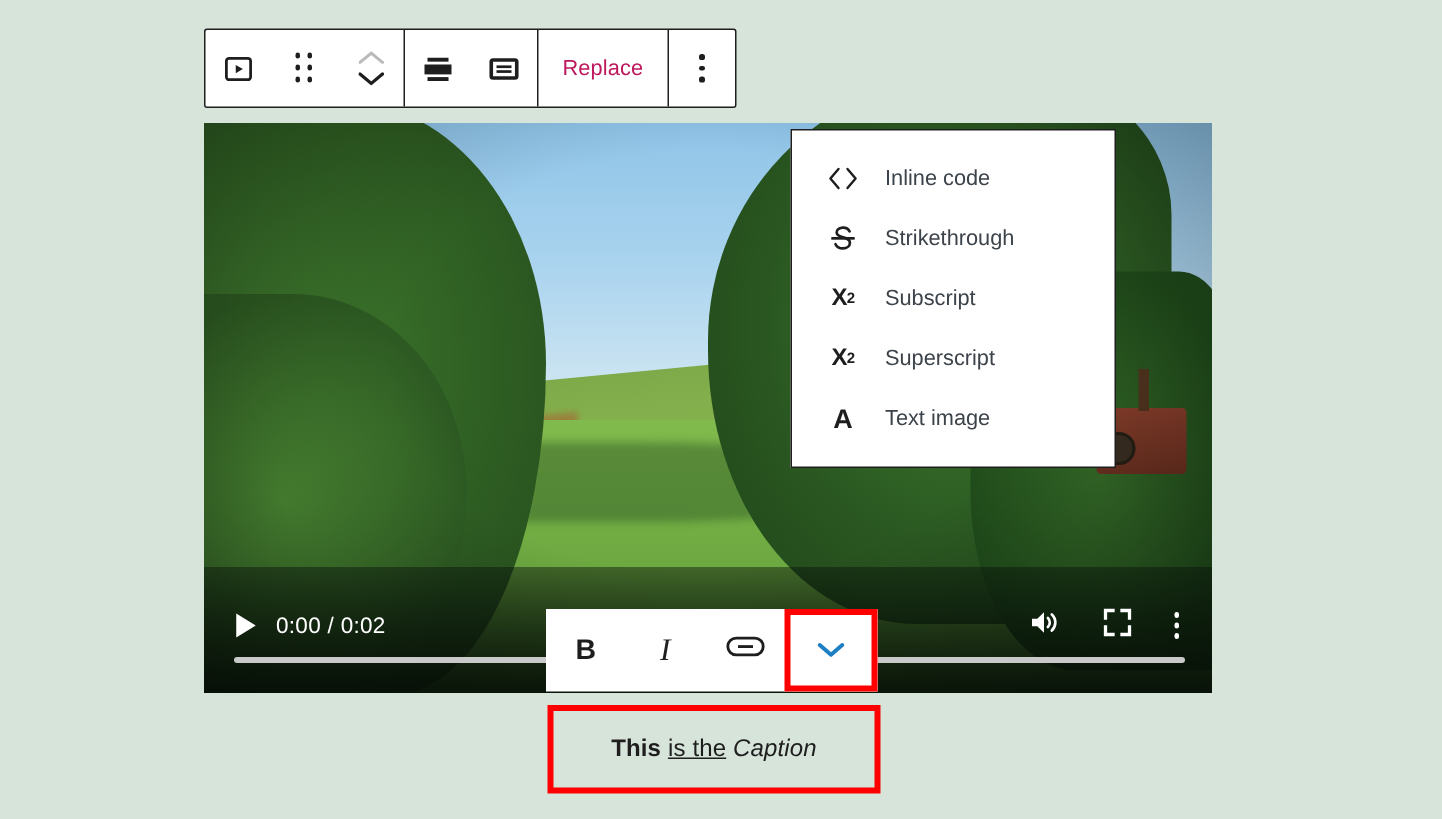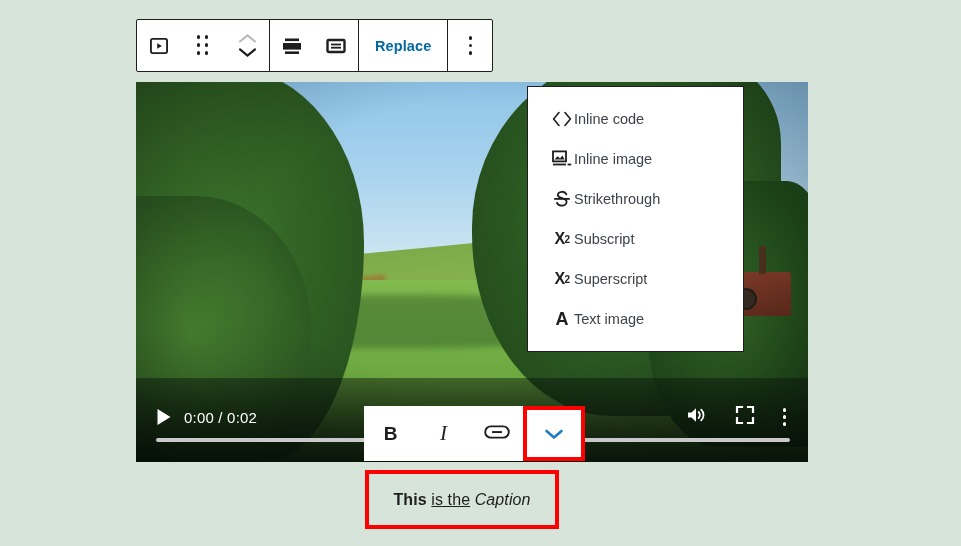--- a/index.html
+++ b/index.html
@@ -20,21 +20,21 @@
     border: 1px solid #1e1e1e;
     border-radius: 2px;
     z-index: 40;
   }
   .tb-group { display: flex; align-items: stretch; }
   .tb-sep { width: 1px; background: #1e1e1e; }
   .tb-btn {
     width: 44px; display: flex; align-items: center; justify-content: center;
     cursor: pointer; background: transparent; border: none;
   }
-  .tb-btn.wide { width: auto; padding: 0 16px; font-size: 14.5px; color: #0369a1; letter-spacing: .1px; font-weight: bold; }
+  .tb-btn.wide { width: auto; padding: 0 16px; font-size: 14.5px; color: #be185d; letter-spacing: .1px; }
   .tb-btn svg { display: block; }
 
   .drag-dots { display: grid; grid-template-columns: 5px 5px; grid-template-rows: 5px 5px 5px; gap: 3px; }
   .drag-dots i { width: 3.5px; height: 3.5px; background: #1e1e1e; border-radius: 50%; display: block; }
   .arrows { display: flex; flex-direction: column; align-items: center; gap: 5px; }
 
   .vdots { display: flex; flex-direction: column; gap: 4px; align-items: center; }
   .vdots i { width: 3.5px; height: 3.5px; background: #1e1e1e; border-radius: 50%; display: block; }
 
   
@@ -137,32 +137,32 @@
 
   
   .dropdown {
     position: absolute; left: 527px; top: 86px;
     width: 217px; padding: 12px 0;
     background: #fff; border: 1px solid #1e1e1e;
     z-index: 60;
   }
   .menu-item {
     height: 40px; display: flex; align-items: center;
-    padding: 0 0 0 22px; cursor: pointer; 
+    padding: 0 0 0 22px; cursor: pointer; gap: 16px;
   }
   .menu-ico { width: 24px; display: flex; align-items: center; justify-content: center; color: #1e1e1e; }
   .menu-label { font-size: 14.5px; color: #3c434a; }
   .sub-sup { font-size: 16px; font-weight: 600; color: #1e1e1e; letter-spacing: -.5px; }
   .sub-sup sub, .sub-sup sup { font-size: 10px; font-weight: 700; }
   .tcolor { font-size: 18px; font-weight: 600; color: #1e1e1e; }
 
   
   .caption-box {
     position: absolute; left: 365px; top: 470px;
-    width: 194px; height: 59px;
+    width: 222px; height: 59px;
     border: 4px solid #ff0000;
     display: flex; align-items: center; justify-content: center;
     background: transparent; z-index: 45;
   }
   .caption-text { font-size: 16px; color: #1e1e1e; letter-spacing: .1px; }
   .cap-bold { font-weight: bold; }
   .cap-link { text-decoration: underline; }
   .cap-italic { font-style: italic; }
 </style>
 </head>
@@ -328,31 +328,20 @@
     <div class="menu-item">
       <span class="menu-ico">
         <svg width="22" height="16" viewBox="0 0 22 16">
           <path d="M8 1.6 L2.6 8 L8 14.4" fill="none" stroke="#1e1e1e" stroke-width="1.6" stroke-linecap="round" stroke-linejoin="round"></path>
           <path d="M14 1.6 L19.4 8 L14 14.4" fill="none" stroke="#1e1e1e" stroke-width="1.6" stroke-linecap="round" stroke-linejoin="round"></path>
         </svg>
       </span>
       <span class="menu-label">Inline code</span>
     </div>
 
-    <div class="menu-item">
-      <span class="menu-ico">
-        <svg width="22" height="18" viewBox="0 0 22 18">
-          <rect x="2" y="1.4" width="13" height="10" fill="none" stroke="#1e1e1e" stroke-width="1.8"></rect>
-          <path d="M3.4 9.6 L6.6 6.2 L9 8.6 L11.4 5.4 L13.6 9.6 Z" fill="#1e1e1e"></path>
-          <rect x="2" y="13.6" width="13" height="1.8" fill="#1e1e1e"></rect>
-          <rect x="16.6" y="13.6" width="3.6" height="1.8" fill="#1e1e1e"></rect>
-        </svg>
-      </span>
-      <span class="menu-label">Inline image</span>
-    </div>
 
 
     <div class="menu-item">
       <span class="menu-ico">
         <svg width="20" height="20" viewBox="0 0 20 20">
           <path d="M14.4 5.2 C13.4 3.4 11.6 2.6 9.6 2.8 C7.2 3 5.6 4.4 5.8 6.2 C6 8 8 8.6 10 9.2 C12.6 10 14.6 10.6 14.6 12.8 C14.6 15 12.6 16.6 10 16.6 C7.6 16.6 5.8 15.6 5 13.8" fill="none" stroke="#1e1e1e" stroke-width="1.8" stroke-linecap="round"></path>
           <rect x="2.2" y="9" width="15.6" height="1.8" fill="#1e1e1e"></rect>
         </svg>
       </span>
       <span class="menu-label">Strikethrough</span>

